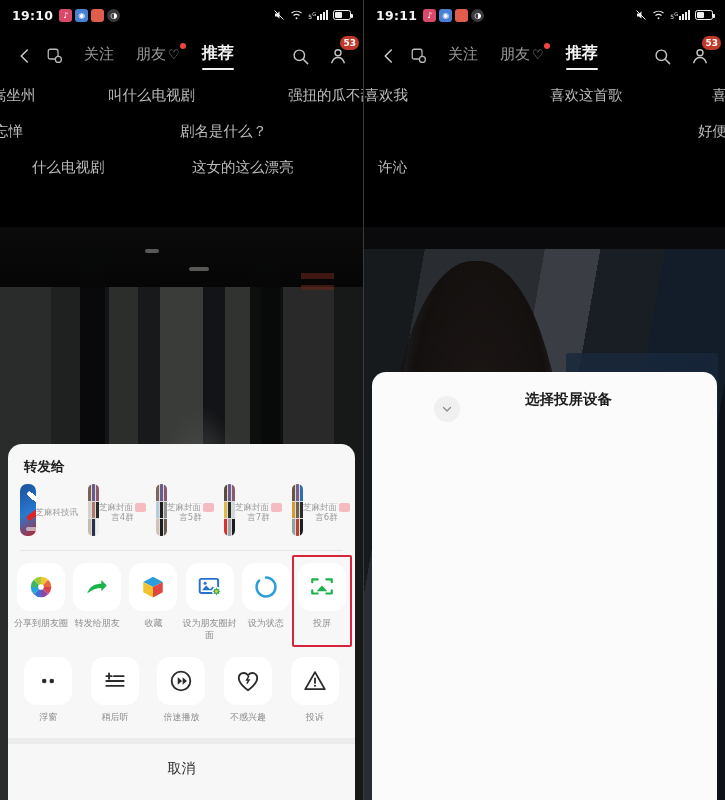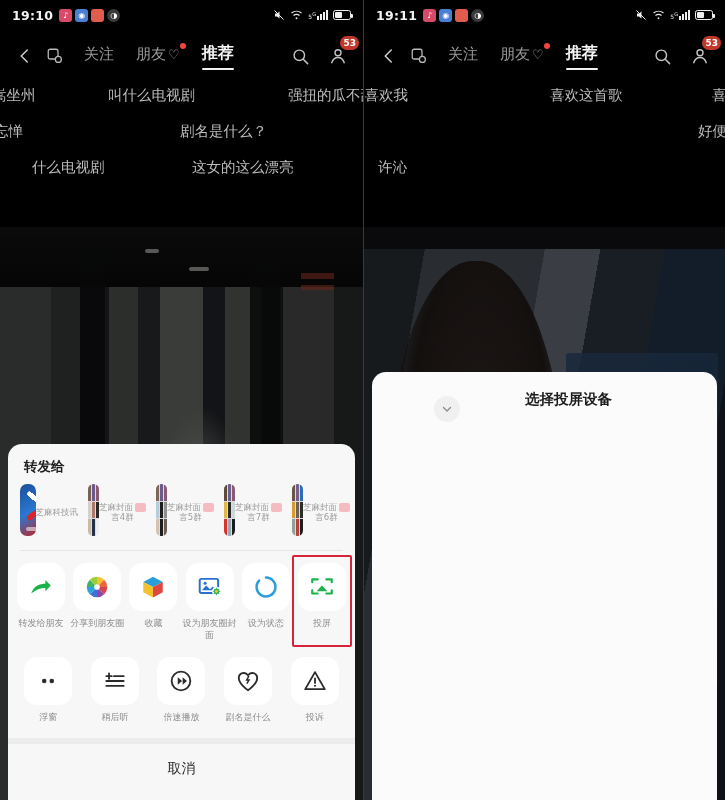--- a/index.html
+++ b/index.html
@@ -346,45 +346,45 @@
           </div>
         </div>
       </div>
 
       <div class="divider"></div>
 
       <div class="act-row">
         <div class="act">
           <div class="act-box">
             <svg width="26" height="26" viewBox="0 0 24 24">
-                <path d="M3 18c2-7 8-9 13-9V5.5l5 5.2-5 5.3V13c-4.5 0-8.5 1.6-13 5z" fill="#1ab34a"></path>
-              </svg>
-          </div>
-          <div class="act-lb">转发给朋友</div>
-        </div>
-        <div class="act">
-          <div class="act-box">
-            <svg width="26" height="26" viewBox="0 0 24 24">
               <circle cx="12" cy="12" r="9.5" fill="#fff"></circle>
               <path d="M12 12L12 2.5a9.5 9.5 0 016.7 2.8z" fill="#f2c230"></path>
               <path d="M12 12l6.7-6.7a9.5 9.5 0 012.8 6.7z" fill="#e8683c"></path>
               <path d="M12 12h9.5a9.5 9.5 0 01-2.8 6.7z" fill="#d6434f"></path>
               <path d="M12 12l6.7 6.7a9.5 9.5 0 01-6.7 2.8z" fill="#8e46a8"></path>
               <path d="M12 12v9.5a9.5 9.5 0 01-6.7-2.8z" fill="#3f6fd0"></path>
               <path d="M12 12l-6.7 6.7A9.5 9.5 0 012.5 12z" fill="#2aa3dc"></path>
               <path d="M12 12H2.5a9.5 9.5 0 012.8-6.7z" fill="#3fb564"></path>
               <path d="M12 12L5.3 5.3A9.5 9.5 0 0112 2.5z" fill="#9ccd3c"></path>
               <circle cx="12" cy="12" r="2.6" fill="#fff"></circle>
             </svg>
           </div>
           <div class="act-lb">分享到朋友圈</div>
         </div>
         <div class="act">
           <div class="act-box">
             <svg width="26" height="26" viewBox="0 0 24 24">
+                <path d="M3 18c2-7 8-9 13-9V5.5l5 5.2-5 5.3V13c-4.5 0-8.5 1.6-13 5z" fill="#1ab34a"></path>
+              </svg>
+          </div>
+          <div class="act-lb">转发给朋友</div>
+        </div>
+        <div class="act">
+          <div class="act-box">
+            <svg width="26" height="26" viewBox="0 0 24 24">
               <path d="M12 2.5l9 4.8-9 4.8-9-4.8z" fill="#2a9ddc"></path>
               <path d="M3 7.3v9.5l9 4.8v-9.5z" fill="#f2c230"></path>
               <path d="M21 7.3v9.5l-9 4.8v-9.5z" fill="#e0473f"></path>
             </svg>
           </div>
           <div class="act-lb">收藏</div>
         </div>
         <div class="act">
           <div class="act-box">
             <svg width="26" height="26" viewBox="0 0 24 24">
@@ -446,21 +446,21 @@
           </div>
           <div class="act-lb">倍速播放</div>
         </div>
         <div class="act">
           <div class="act-box">
             <svg width="26" height="26" viewBox="0 0 24 24">
               <path d="M12 20.5S3.5 14.8 3.5 9.2A4.6 4.6 0 0112 6.8a4.6 4.6 0 018.5 2.4c0 5.6-8.5 11.3-8.5 11.3z" stroke="#2b2b2b" stroke-width="1.7" fill="none"></path>
               <path d="M12.6 8l-1.8 3h2.2l-1.8 3" stroke="#2b2b2b" stroke-width="1.4" fill="none" stroke-linecap="round"></path>
             </svg>
           </div>
-          <div class="act-lb">剧名是什么</div>
+          <div class="act-lb">不感兴趣</div>
         </div>
         <div class="act">
           <div class="act-box">
             <svg width="26" height="26" viewBox="0 0 24 24">
               <path d="M12 3.8L21 19.5H3z" stroke="#2b2b2b" stroke-width="1.7" fill="none" stroke-linejoin="round"></path>
               <path d="M12 9.6v4.2" stroke="#2b2b2b" stroke-width="1.7" stroke-linecap="round"></path>
               <circle cx="12" cy="16.4" r="1" fill="#2b2b2b"></circle>
             </svg>
           </div>
           <div class="act-lb">投诉</div>

